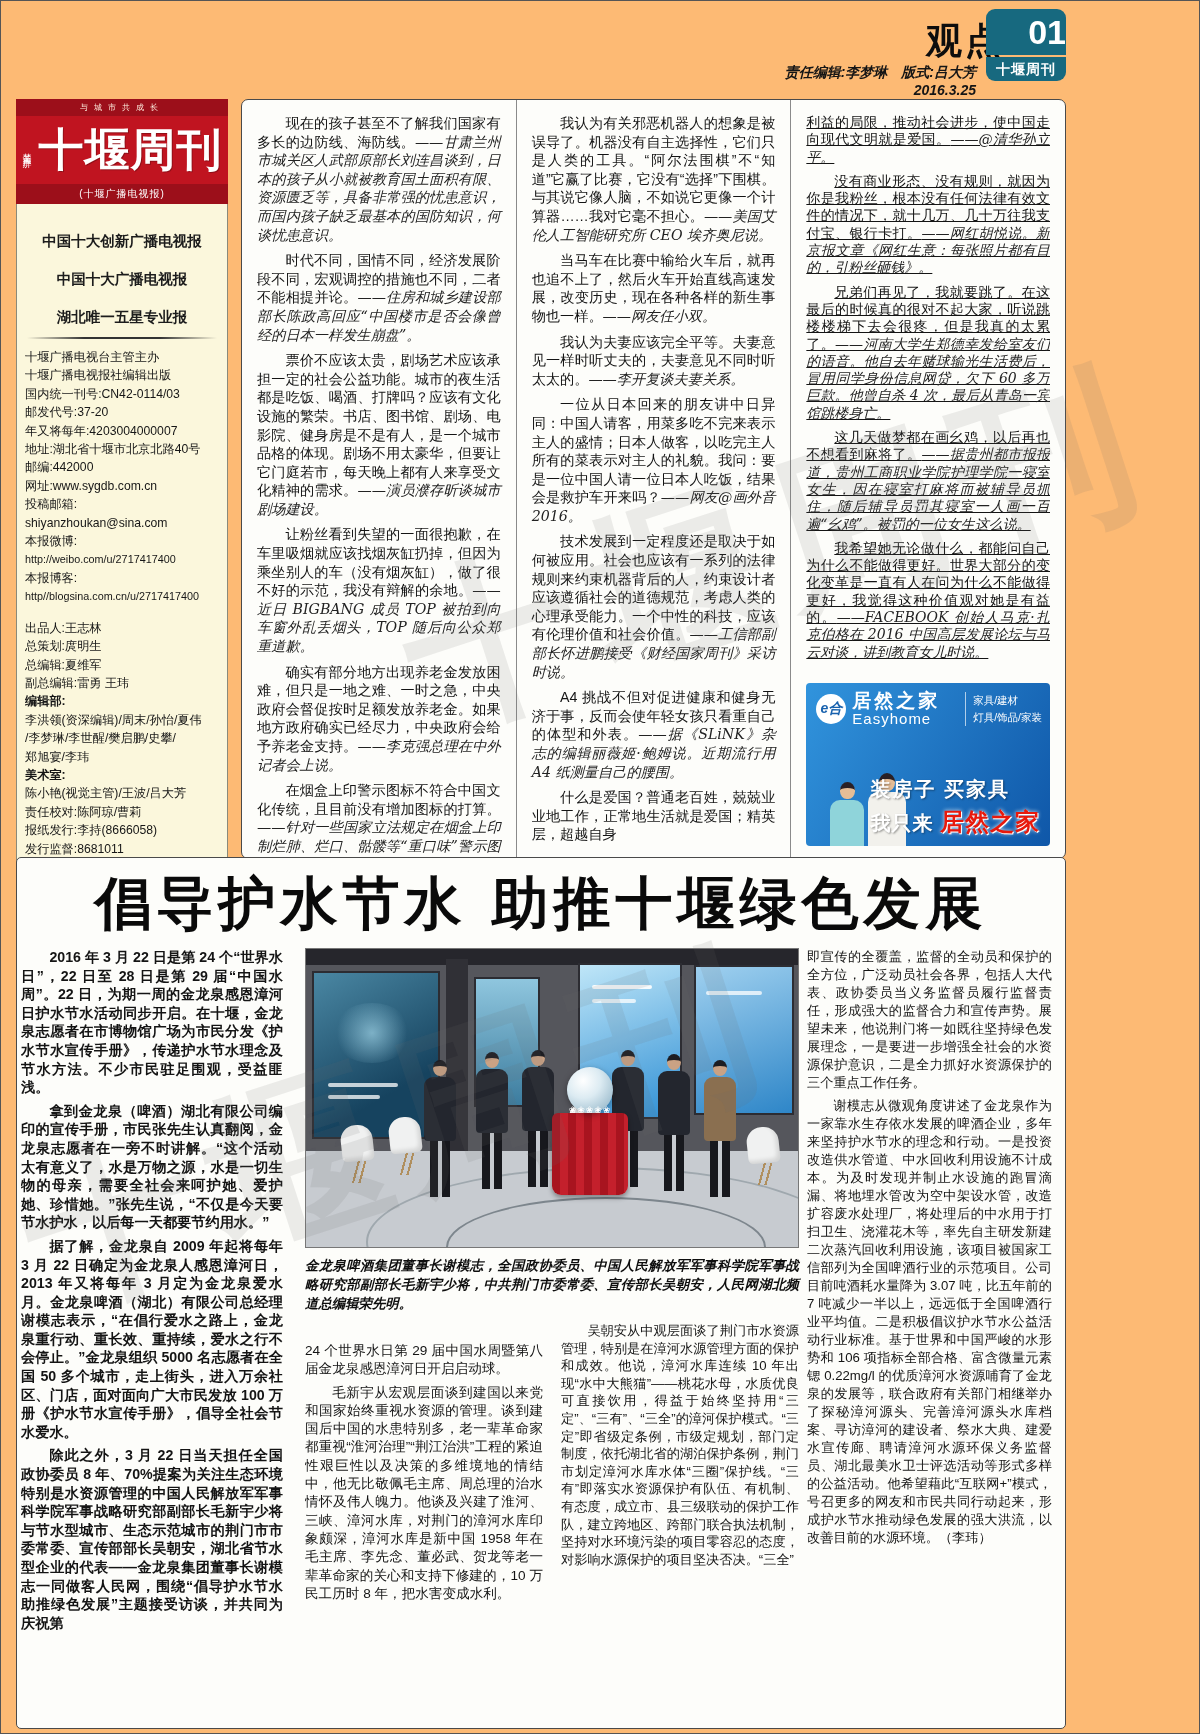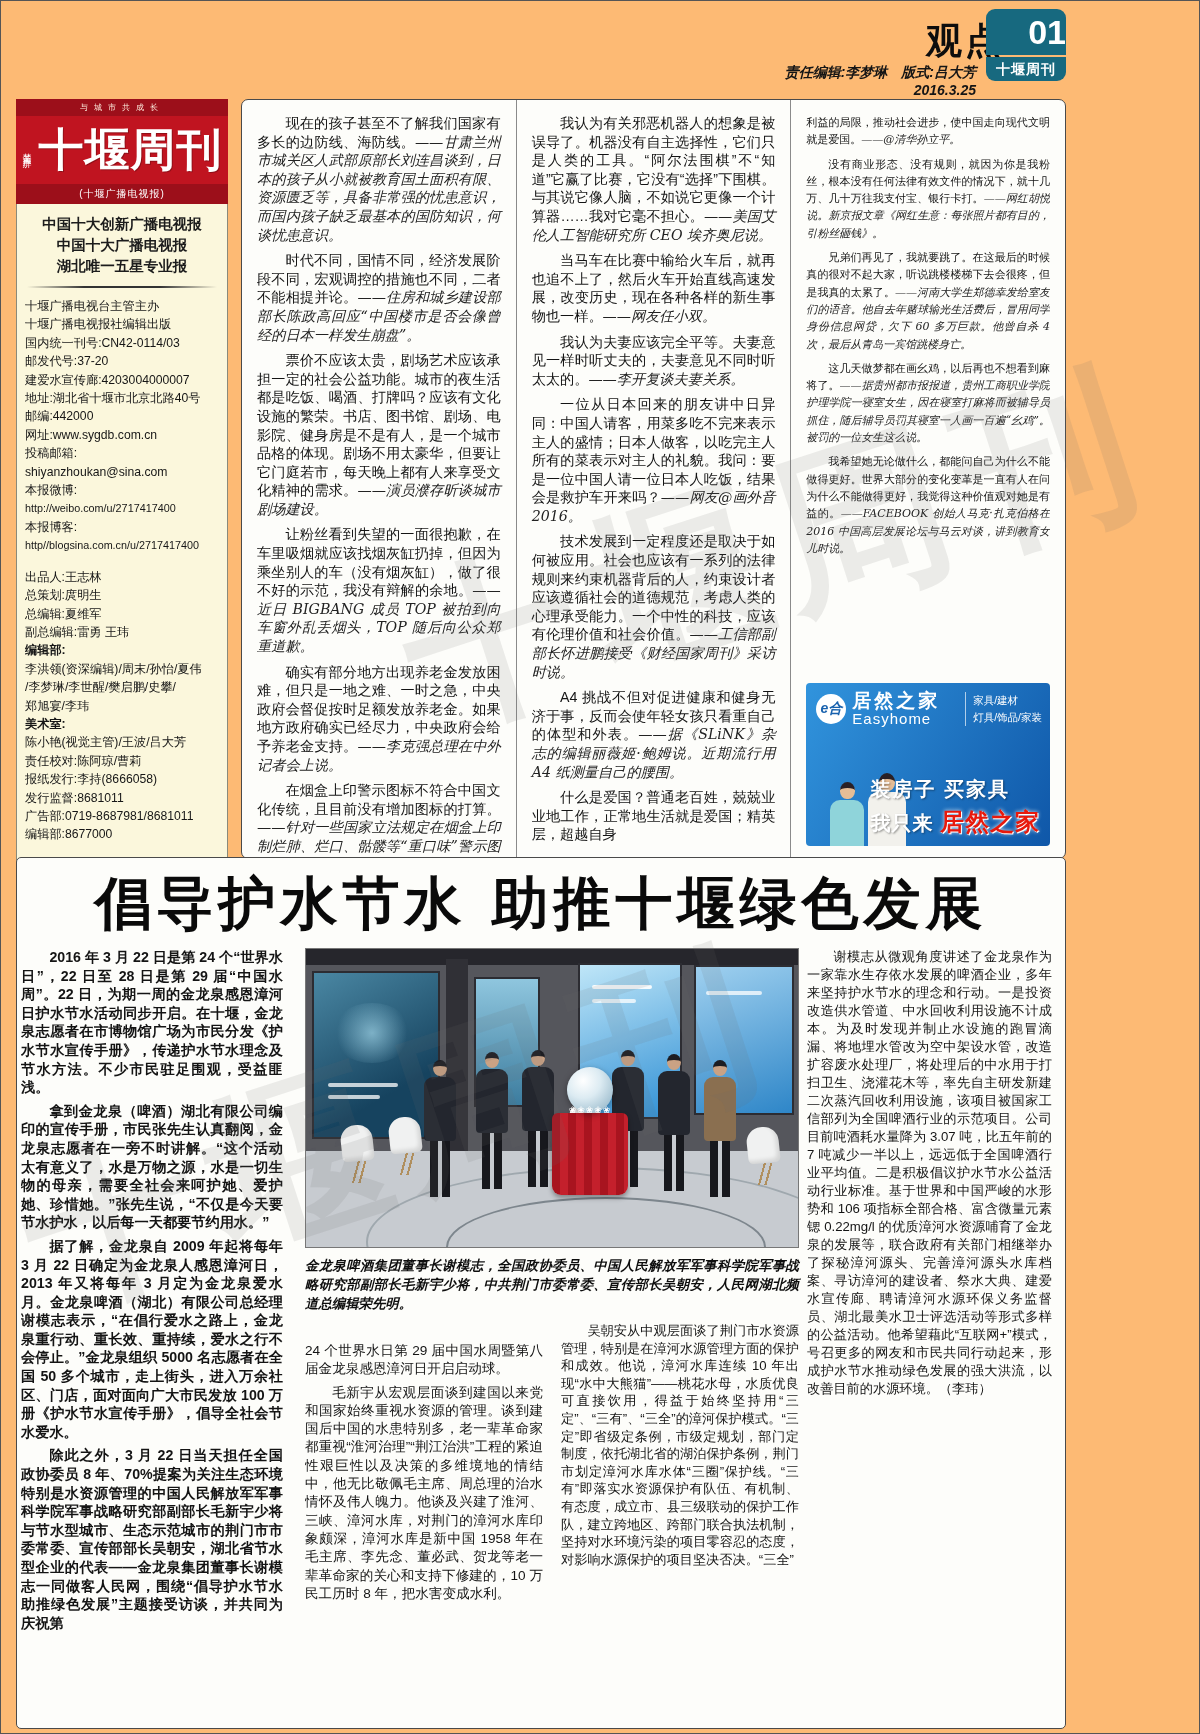--- a/index.html
+++ b/index.html
@@ -25,34 +25,34 @@
   .masthead{background:var(--masthead-red);position:relative;}
   .mast-top{background:var(--masthead-dark);color:#ffefe0;font-size:8px;text-align:center;
             letter-spacing:6px;padding:3px 0;}
   .mast-main{display:flex;align-items:center;height:68px;}
   .mast-vertical{writing-mode:vertical-rl;font-size:9px;color:#fff;margin-left:4px;letter-spacing:2px;}
   .mast-title{flex:1;text-align:center;color:#fff;font-size:45px;font-weight:900;letter-spacing:1px;
               text-shadow:1px 1px 0 rgba(0,0,0,.25);}
   .mast-sub{background:var(--masthead-dark);color:#fff;font-size:10px;text-align:center;padding:3px 0;letter-spacing:1px;}
   .side-info{background:var(--sidebar-bg);border:1px solid #8a8a7a;border-top:none;
              height:722px;padding:10px 8px 8px;overflow:hidden;}
-  .awards p{font-size:14.5px;font-weight:bold;text-align:center;line-height:21px;color:#1c1c1c;}
+  .awards p{font-size:14.5px;font-weight:bold;text-align:center;line-height:21px;color:#1c1c1c;margin-top:17px;}
   .side-divider{height:2px;margin:9px 2px;background:linear-gradient(to right,transparent,#333 30%,#333 70%,transparent);}
   .info p{font-size:12.2px;line-height:18.4px;color:#161616;white-space:nowrap;overflow:hidden;}
   .info p.small{font-size:10.8px;}
   .info p.b{font-weight:bold;}
   .info.gap{margin-top:13px;}
   
   .quote-box{position:absolute;left:240px;top:98px;width:825px;height:760px;
              border:1px solid #4a4a4a;border-radius:7px;display:flex;background:#fdfdfa;}
   .qcol{flex:1;padding:14px 15px 10px;overflow:hidden;}
   .qcol + .qcol{border-left:1px solid #8a8a8a;}
   .qcol p{font-size:14.2px;line-height:18.6px;text-align:justify;text-indent:2em;
           margin-bottom:7px;color:#141414;}
-  .qcol3 .qtext p{font-size:11px;line-height:17.3px;}
+  .qcol3 .qtext p{font-size:14px;line-height:17.3px;text-decoration:underline;}
   .qcol p.noindent{text-indent:0;}
   .attr{font-family:"DejaVu Serif",serif;font-style:italic;color:#222;}
   .qcol3{display:flex;flex-direction:column;padding-bottom:12px;}
   .qtext{flex:1;overflow:hidden;}
   
   .ad{position:relative;height:163px;margin-top:6px;border-radius:4px;overflow:hidden;
       background:linear-gradient(120deg,var(--ad-blue1),var(--ad-blue2));color:#fff;flex:none;}
   .ad-head{display:flex;align-items:center;padding:8px 8px 0 10px;}
   .ad-logo{width:30px;height:30px;border-radius:50%;background:#fff;color:#1761ae;
            font-weight:bold;font-style:italic;display:flex;align-items:center;justify-content:center;
@@ -165,21 +165,21 @@
           <p>中国十大创新广播电视报</p>
           <p>中国十大广播电视报</p>
           <p>湖北唯一五星专业报</p>
         </div>
       <div class="side-divider"></div>
       <div class="info">
           <p>十堰广播电视台主管主办</p>
           <p>十堰广播电视报社编辑出版</p>
           <p>国内统一刊号:CN42-0114/03</p>
           <p>邮发代号:37-20</p>
-          <p>建爱水宣传廊:4203004000007</p>
+          <p>年又将每年:4203004000007</p>
           <p>地址:湖北省十堰市北京北路40号</p>
           <p>邮编:442000</p>
           <p>网址:www.sygdb.com.cn</p>
           <p>投稿邮箱:</p>
           <p>shiyanzhoukan@sina.com</p>
           <p>本报微博:</p>
           <p class="small">http://weibo.com/u/2717417400</p>
           <p>本报博客:</p>
           <p class="small">http//blogsina.com.cn/u/2717417400</p>
         </div>
@@ -351,19 +351,20 @@
     <div class="caption">金龙泉啤酒集团董事长谢模志，全国政协委员、中国人民解放军军事科学院军事战略研究部副部长毛新宇少将，中共荆门市委常委、宣传部长吴朝安，人民网湖北频道总编辑荣先明。</div>
 
     <div class="fcol fcol2">
         <p class="noindent">24 个世界水日第 29 届中国水周暨第八届金龙泉感恩漳河日开启启动球。</p>
         <p>毛新宇从宏观层面谈到建国以来党和国家始终重视水资源的管理。谈到建国后中国的水患特别多，老一辈革命家都重视“淮河治理”“荆江治洪”工程的紧迫性艰巨性以及决策的多维境地的情结中，他无比敬佩毛主席、周总理的治水情怀及伟人魄力。他谈及兴建了淮河、三峡、漳河水库，对荆门的漳河水库印象颇深，漳河水库是新中国 1958 年在毛主席、李先念、董必武、贺龙等老一辈革命家的关心和支持下修建的，10 万民工历时 8 年，把水害变成水利。</p>
       </div>
     <div class="fcol fcol3">
         <p>吴朝安从中观层面谈了荆门市水资源管理，特别是在漳河水源管理方面的保护和成效。他说，漳河水库连续 10 年出现“水中大熊猫”——桃花水母，水质优良可直接饮用，得益于始终坚持用“三定”、“三有”、“三全”的漳河保护模式。“三定”即省级定条例，市级定规划，部门定制度，依托湖北省的湖泊保护条例，荆门市划定漳河水库水体“三圈”保护线。“三有”即落实水资源保护有队伍、有机制、有态度，成立市、县三级联动的保护工作队，建立跨地区、跨部门联合执法机制，坚持对水环境污染的项目零容忍的态度，对影响水源保护的项目坚决否决。“三全”</p>
       </div>
     <div class="fcol fcol4">
+        <p class="noindent">即宣传的全覆盖，监督的全动员和保护的全方位，广泛动员社会各界，包括人大代表、政协委员当义务监督员履行监督责任，形成强大的监督合力和宣传声势。展望未来，他说荆门将一如既往坚持绿色发展理念，一是要进一步增强全社会的水资源保护意识，二是全力抓好水资源保护的三个重点工作任务。</p>
         <p>谢模志从微观角度讲述了金龙泉作为一家靠水生存依水发展的啤酒企业，多年来坚持护水节水的理念和行动。一是投资改造供水管道、中水回收利用设施不计成本。为及时发现并制止水设施的跑冒滴漏、将地埋水管改为空中架设水管，改造扩容废水处理厂，将处理后的中水用于打扫卫生、浇灌花木等，率先自主研发新建二次蒸汽回收利用设施，该项目被国家工信部列为全国啤酒行业的示范项目。公司目前吨酒耗水量降为 3.07 吨，比五年前的 7 吨减少一半以上，远远低于全国啤酒行业平均值。二是积极倡议护水节水公益活动行业标准。基于世界和中国严峻的水形势和 106 项指标全部合格、富含微量元素锶 0.22mg/l 的优质漳河水资源哺育了金龙泉的发展等，联合政府有关部门相继举办了探秘漳河源头、完善漳河源头水库档案、寻访漳河的建设者、祭水大典、建爱水宣传廊、聘请漳河水源环保义务监督员、湖北最美水卫士评选活动等形式多样的公益活动。他希望藉此“互联网+”模式，号召更多的网友和市民共同行动起来，形成护水节水推动绿色发展的强大洪流，以改善目前的水源环境。（李玮）</p>
       </div>
   </div>
 
   <div class="wm wm1">十堰周刊</div>
   <div class="wm wm2">十堰周刊</div>
 </div>
 
 </body></html>

